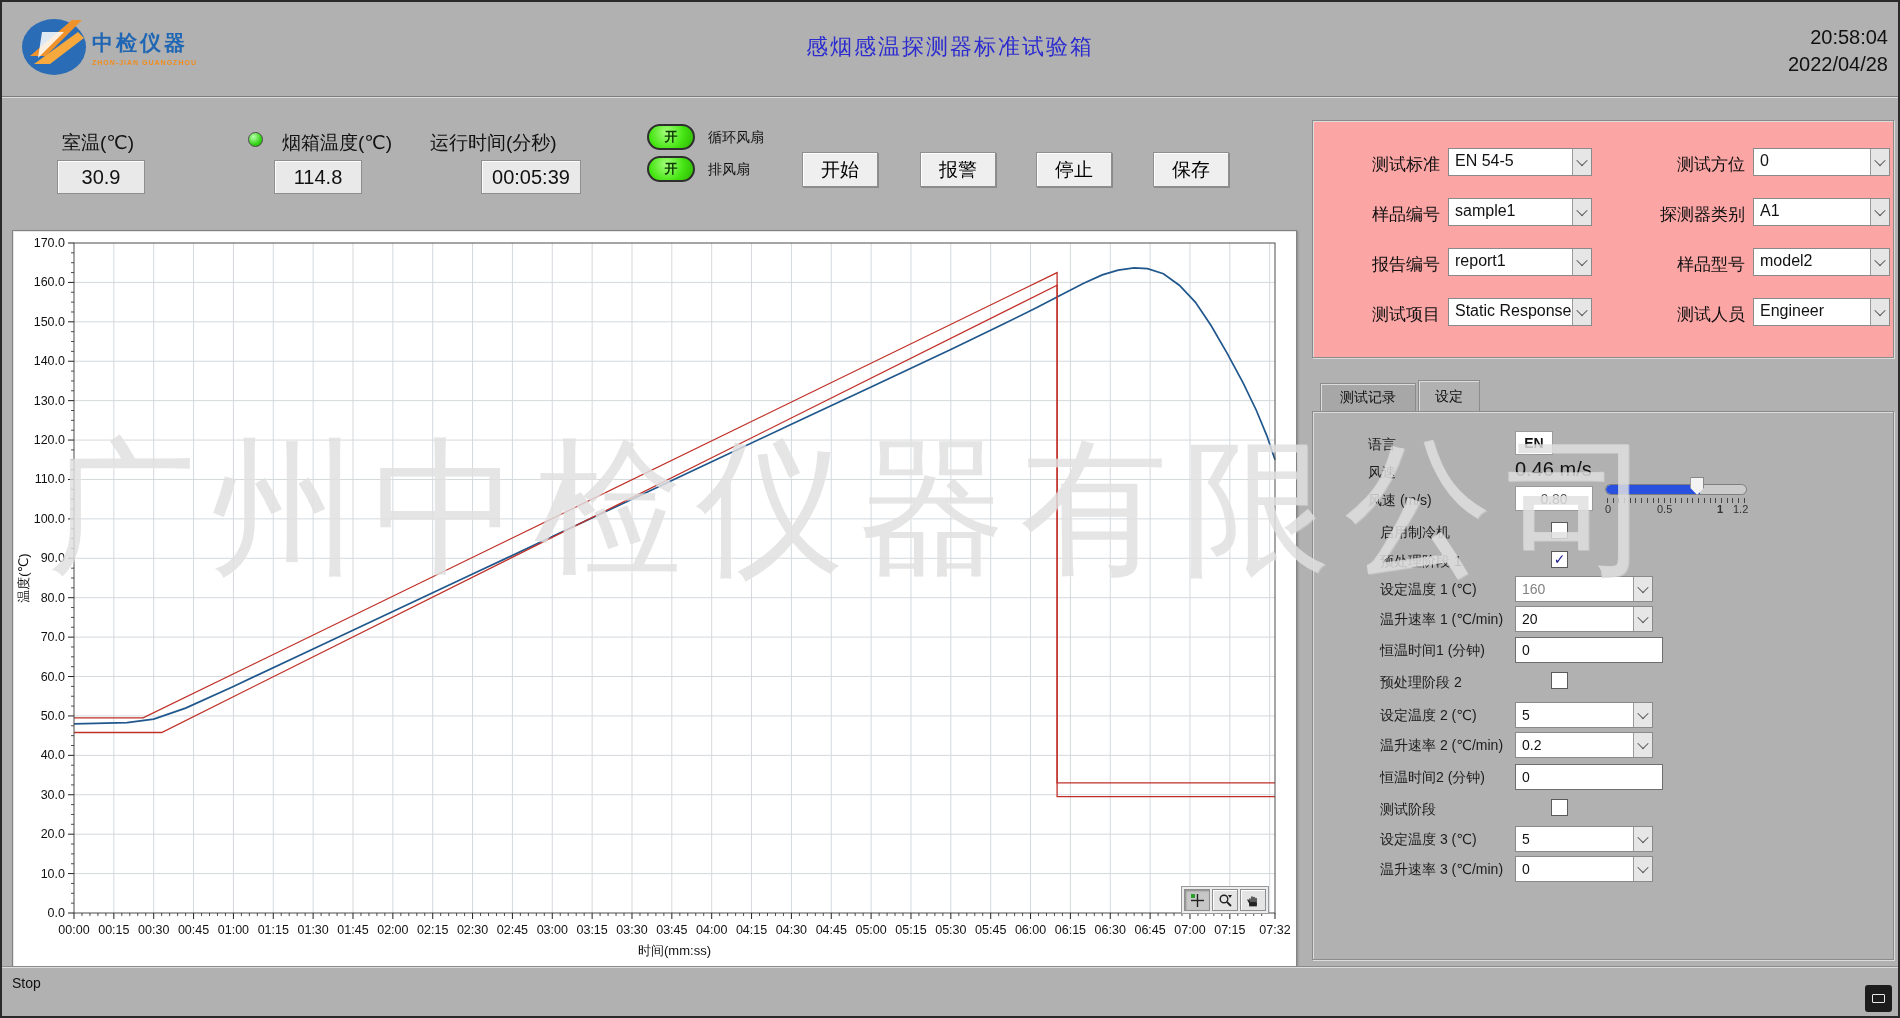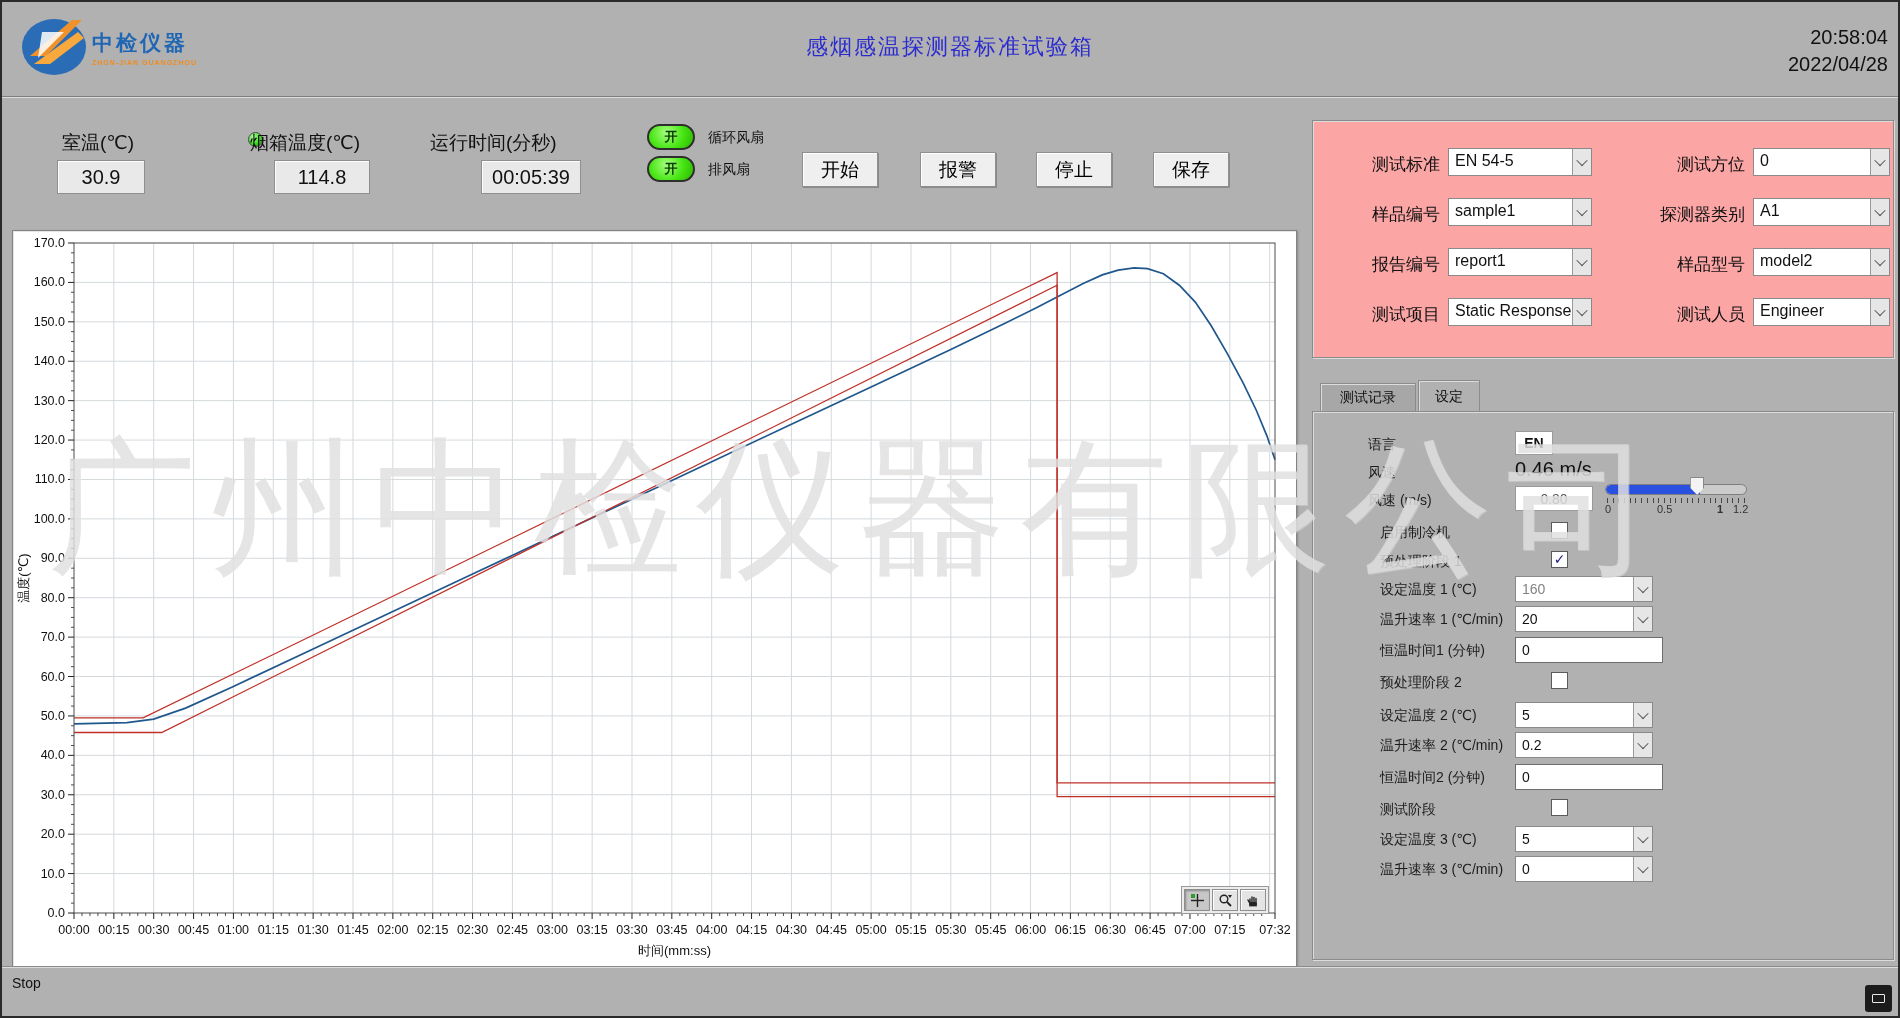--- a/index.html
+++ b/index.html
@@ -116,22 +116,22 @@
       <div>20:58:04</div>
       <div>2022/04/28</div>
     </div>
   </div>
 
   <div class="statusrow">
     <div class="mon-label" style="left:60px; top:32px;">室温(℃)</div>
     <div class="mon-box" style="left:55px; top:62px;">30.9</div>
 
     <span class="led" style="left:246px; top:34px;"></span>
-    <div class="mon-label" style="left:248px; top:32px;">烟箱温度(℃)</div>
-    <div class="mon-box" style="left:272px; top:62px; width:96px;">114.8</div>
+    <div class="mon-label" style="left:280px; top:32px;">烟箱温度(℃)</div>
+    <div class="mon-box" style="left:272px; top:62px; width:88px;">114.8</div>
 
     <div class="mon-label" style="left:428px; top:32px;">运行时间(分秒)</div>
     <div class="mon-box" style="left:443px; top:62px; width:100px;margin-left:36px;">00:05:39</div>
 
     <div class="toggle" style="left:645px; top:26px;">
       <span>开</span>
     </div>
     <div class="fan-label" style="left:706px; top:31px;">循环风扇</div>
 
     <div class="toggle" style="left:645px; top:58px;">

